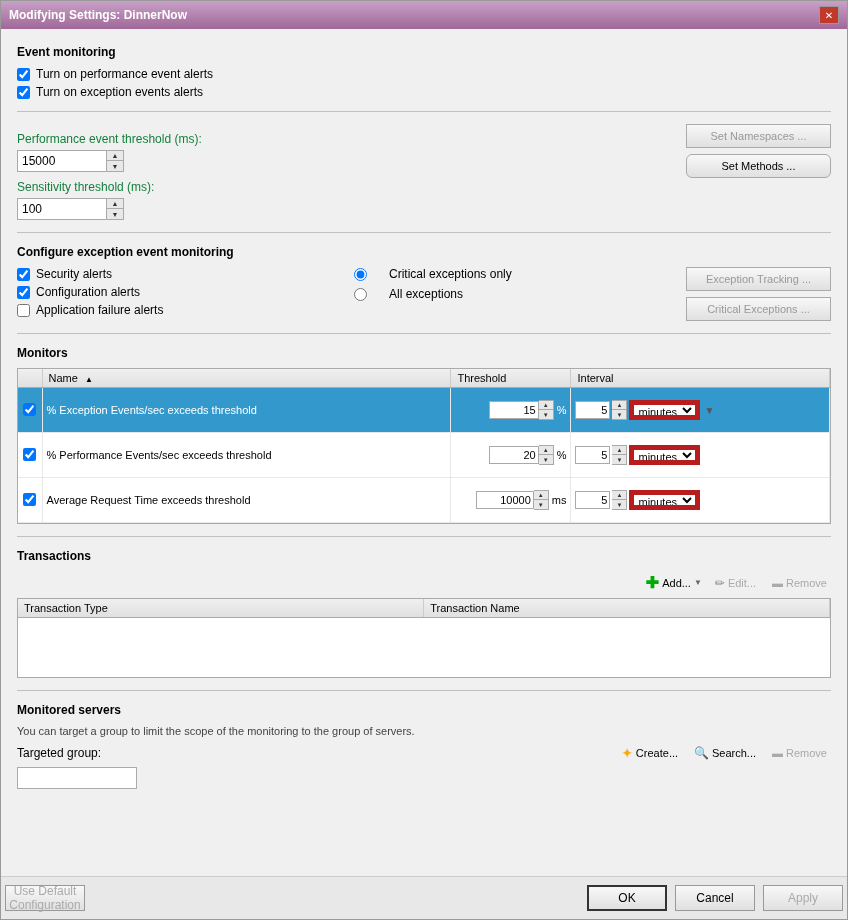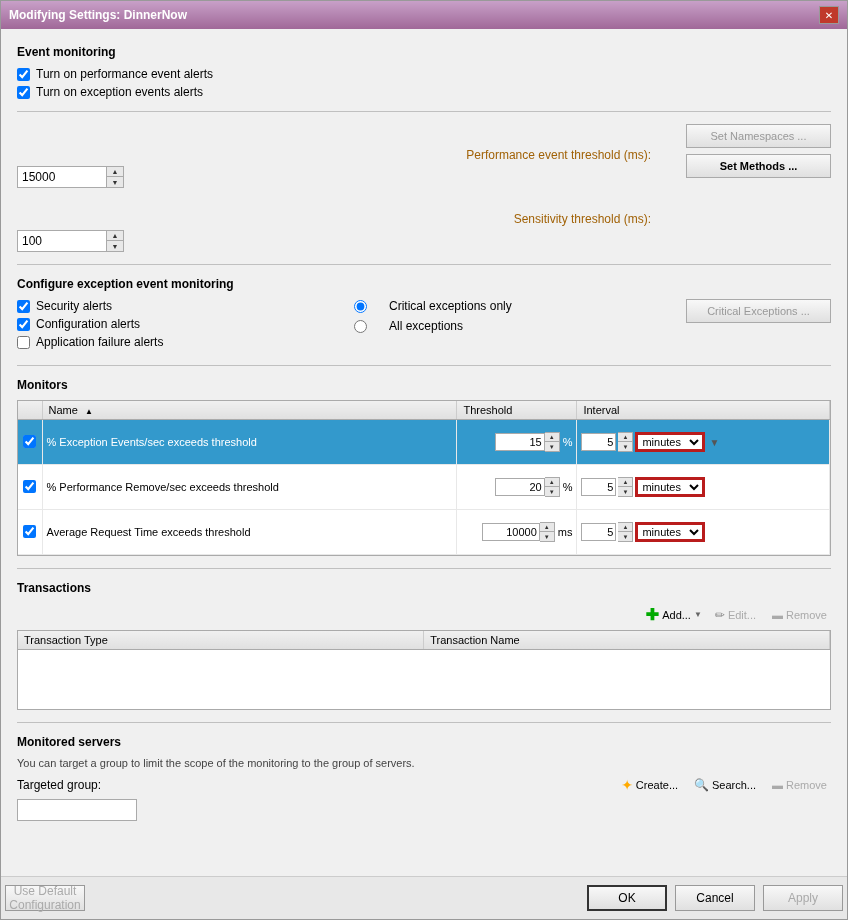--- a/index.html
+++ b/index.html
@@ -77,25 +77,24 @@
       margin-bottom: 4px;
     }
 
     .checkbox-row input[type="checkbox"] {
       width: 13px;
       height: 13px;
       cursor: pointer;
     }
 
     .field-label {
-      color: #a16207;
+      color: #15803d;
       margin-bottom: 4px;
-      margin-top: 24px;
+      margin-top: 8px;
       font-size: 12px;
-      text-align: right;
     }
 
     .input-spinner {
       display: flex;
       align-items: center;
     }
 
     .input-spinner input[type="text"] {
       width: 90px;
       height: 22px;
@@ -162,21 +161,22 @@
       align-items: center;
       justify-content: center;
     }
 
     .action-button:disabled, .action-button.disabled {
       color: #999;
       cursor: default;
     }
 
     .action-button.active {
-      font-weight: bold;
+      font-weight: normal;
+      border-radius: 6px;
     }
 
     
     .exception-layout {
       display: flex;
       gap: 0;
     }
 
     .exception-left {
       flex: 1;
@@ -299,21 +299,21 @@
       height: 18px;
       border: 1px solid #aaa;
       text-align: right;
       padding: 1px 2px;
       font-size: 11px;
     }
 
     .interval-select {
       height: 20px;
       font-size: 11px;
-      border: 3px solid #b91c1c;
+      border: 5px solid #b91c1c;
       background: white;
       cursor: pointer;
       min-width: 70px;
     }
 
     
     .transactions-toolbar {
       display: flex;
       justify-content: flex-end;
       gap: 8px;
@@ -571,20 +571,21 @@
           <div class="radio-row">
             <input type="radio" name="exception_type" checked="" style="">
             <span>Critical exceptions only</span>
           </div>
           <div class="radio-row">
             <input type="radio" name="exception_type" style="">
             <span>All exceptions</span>
           </div>
         </div>
         <div class="exception-right">
+          <button class="action-button disabled">Exception Tracking ...</button>
           <button class="action-button disabled">Critical Exceptions ...</button>
         </div>
       </div>
     </div>
 
     <hr class="section-divider">
 
     <div>
       <div class="section-header">Monitors</div>
       <div class="monitors-table-container">
@@ -626,21 +627,21 @@
                     <option>hours</option>
                   </select>
                   <span style="font-size:10px;color:#555;cursor:pointer;margin-left:2px;">▼</span>
                 </div>
               </td>
             </tr>
             <tr>
               <td class="monitor-row-cb">
                 <input type="checkbox" checked="" style="">
               </td>
-              <td>% Performance Remove/sec exceeds threshold</td>
+              <td>% Performance Events/sec exceeds threshold</td>
               <td>
                 <div class="threshold-cell">
                   <input type="text" class="threshold-input" value="20" style="">
                   <div class="threshold-spinner">
                     <button class="threshold-spinner-btn">▲</button>
                     <button class="threshold-spinner-btn">▼</button>
                   </div>
                   <span style="margin-left:3px;">%</span>
                 </div>
               </td>

